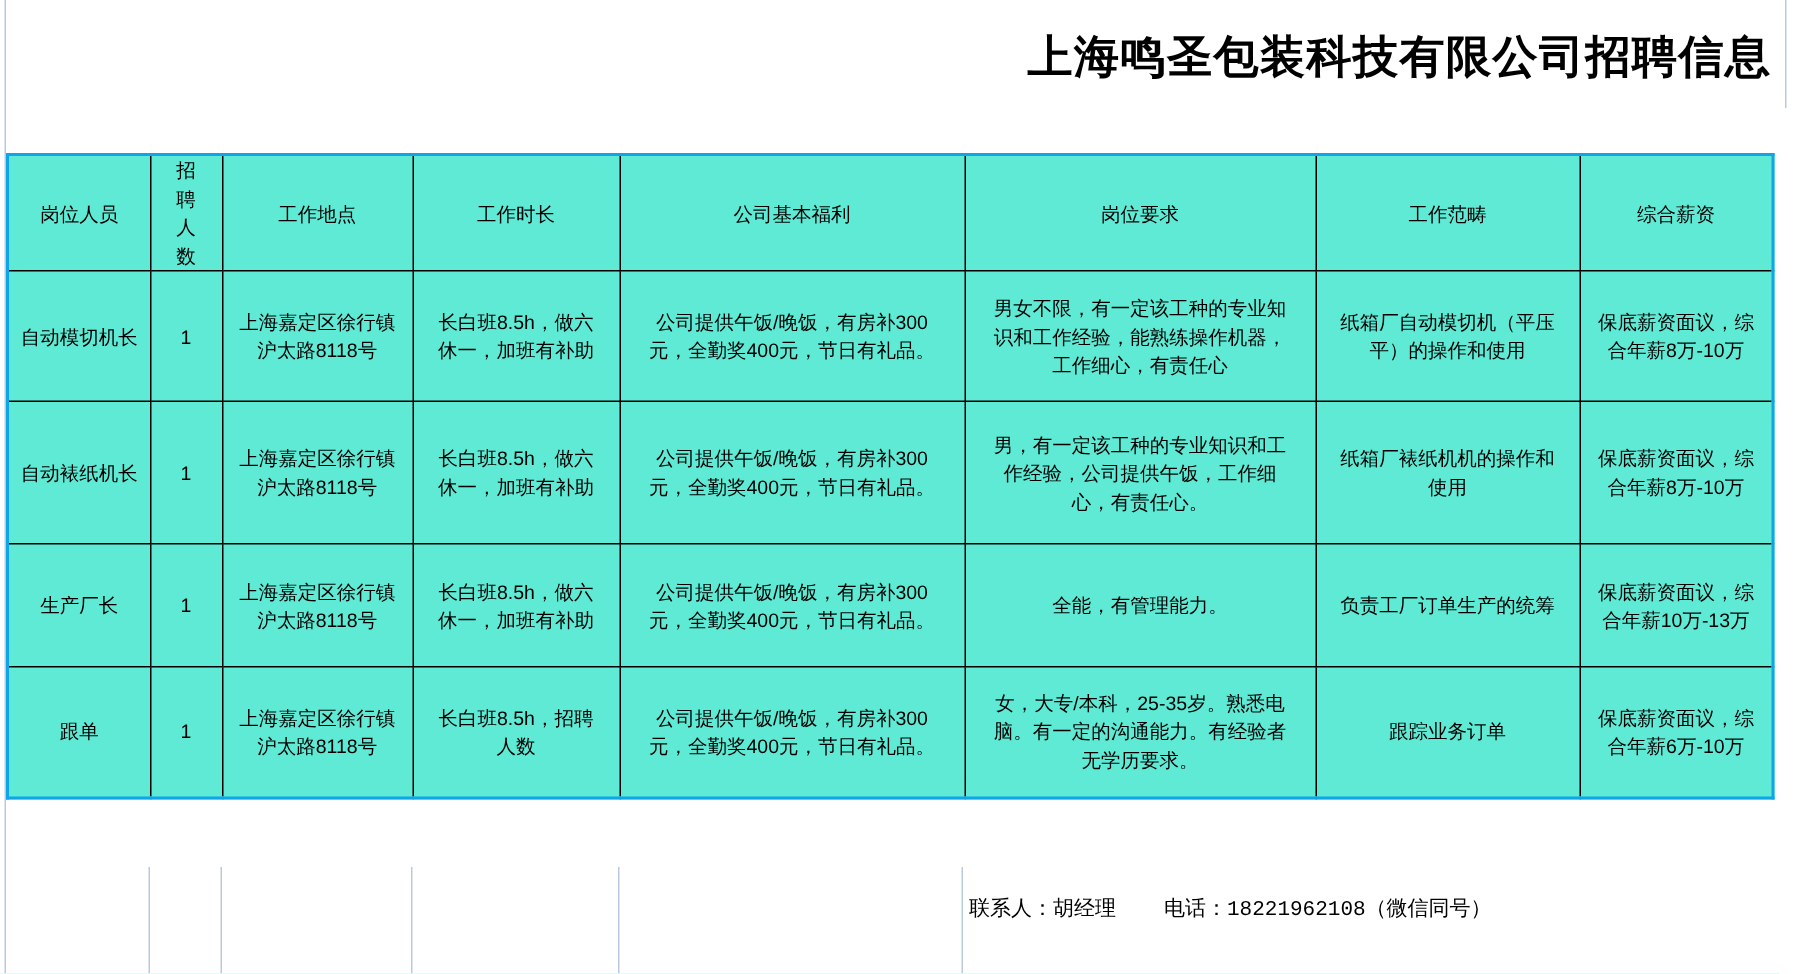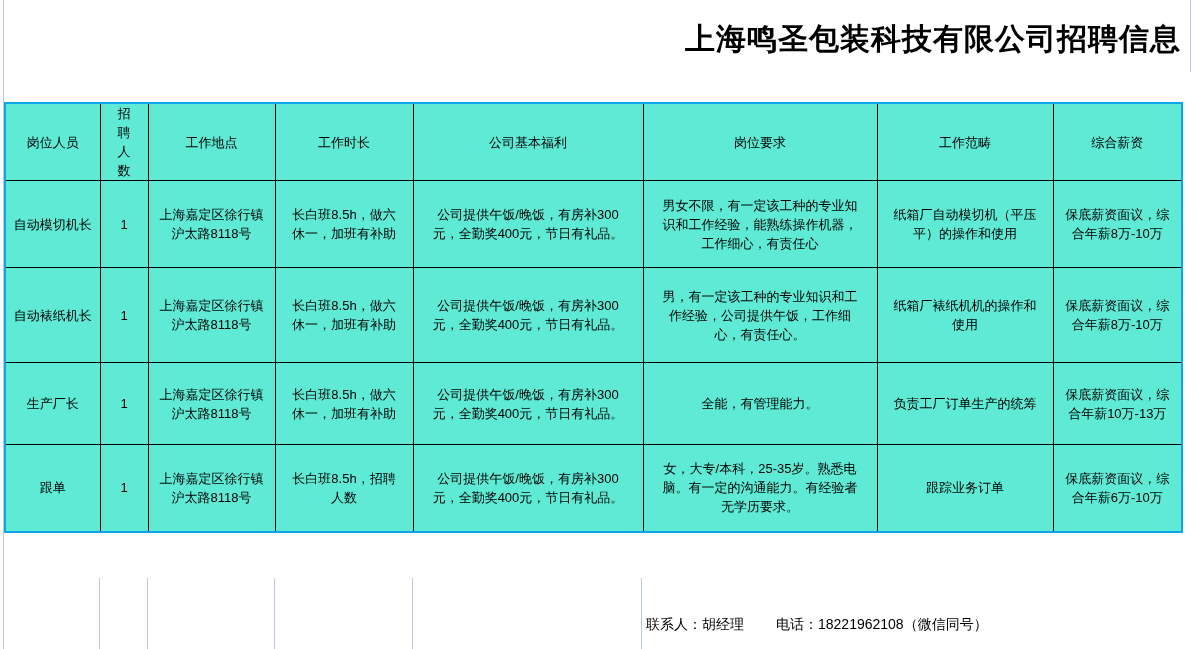--- a/index.html
+++ b/index.html
@@ -22,21 +22,21 @@
   th:nth-child(2), td:nth-child(2){padding:0 17px;}
   th:nth-child(3), td:nth-child(3){padding:0 8px;}
   th:nth-child(4), td:nth-child(4){padding:0 13px;}
   th:nth-child(5), td:nth-child(5){padding:0 18px;}
   th:nth-child(6), td:nth-child(6){padding:0 14px;}
   th:nth-child(7), td:nth-child(7){padding:11px 15px;}
   th:nth-child(8), td:nth-child(8){padding:16px 10px;}
   .footer-line{position:absolute;top:578px;height:71px;}
   .fgl1{left:99px;} .fgl2{left:147px;} .fgl3{left:274px;} .fgl4{left:412px;} .fgl5{left:641px;}
   .footer-contact{position:absolute;left:646px;top:578px;height:56px;display:flex;
-         align-items:flex-end;gap:32px;font-size:14px;}
+         align-items:center;gap:32px;font-size:14px;font-family:Liberation Mono, monospace;}
 </style>
 </head>
 <body>
 
 <div class="page">
 
   <div class="gridline-v gl-left"></div>
   <div class="gridline-v gl-right"></div>
 
   <div class="title">上海鸣圣包装科技有限公司招聘信息</div>

